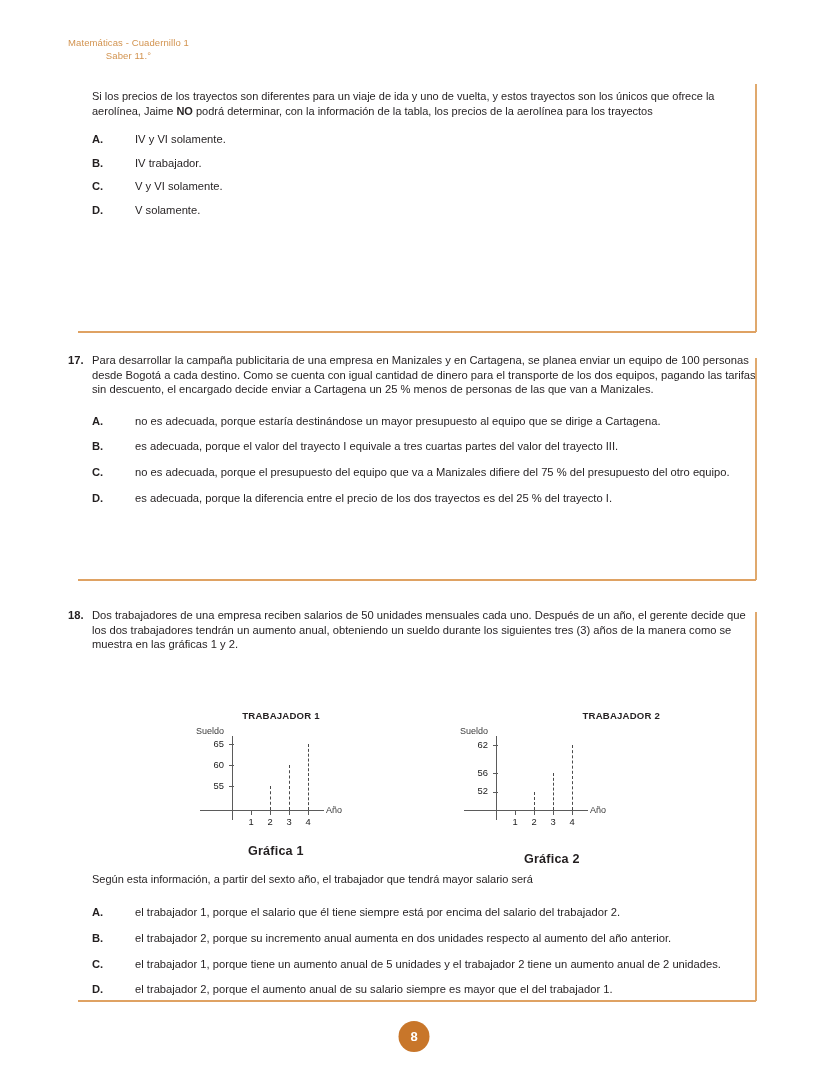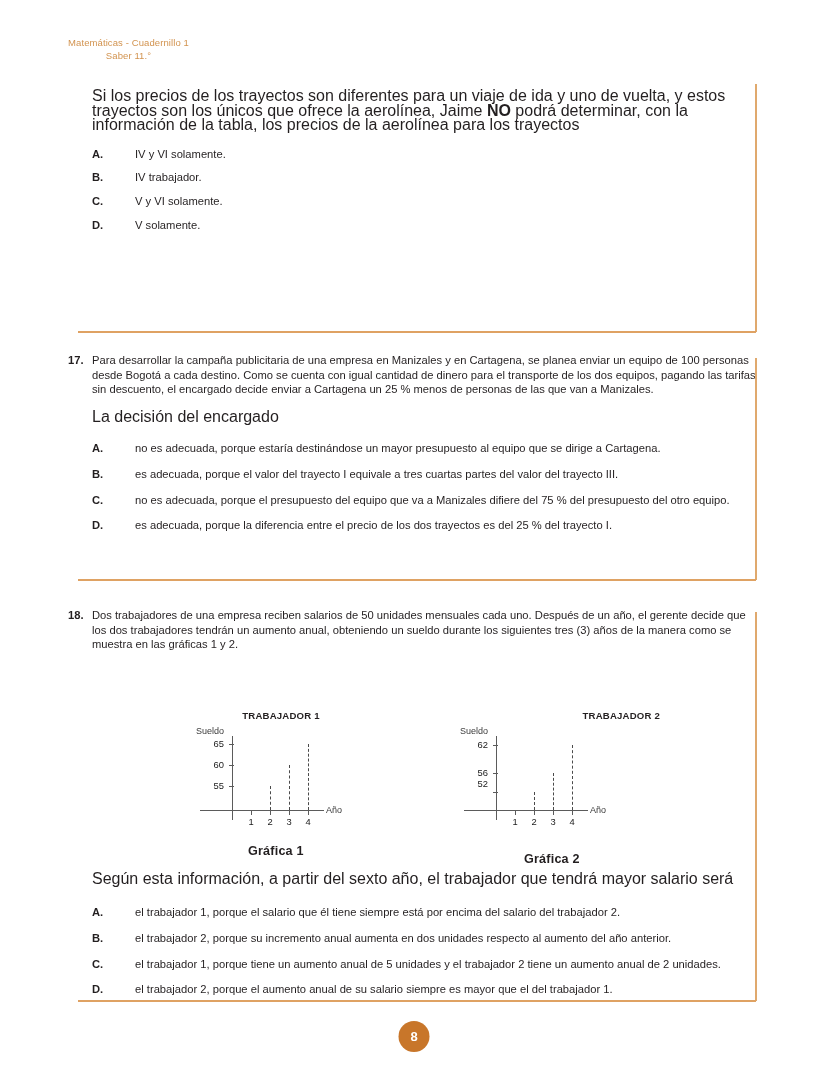--- a/index.html
+++ b/index.html
@@ -82,21 +82,21 @@
     font-size: 11.2px;
     line-height: 14.4px;
   }
   .roman-num {
     width: 34px;
     flex: 0 0 34px;
   }
 
   .sub-para {
     margin: 13px 0 0 24px;
-    font-size: 16px;
+    font-size: 11px;
     line-height: 14.6px;
   }
 
   .opts {
     margin: 14px 0 0 24px;
   }
   .opt {
     display: flex;
     align-items: flex-start;
     font-size: 11.2px;
@@ -247,21 +247,20 @@
 
   <div class="bracket-right" style="left:755px; top:84px; height:248px;"></div>
   <div class="bracket-bottom" style="top:331px;"></div>
 
   <div class="q" style="top:353px;">
     <div class="qnum-row">
       <div class="qnum">17.</div>
       <div class="qtext">Para desarrollar la campaña publicitaria de una empresa en Manizales y en Cartagena, se planea enviar un equipo de 100 personas desde Bogotá a cada destino. Como se cuenta con igual cantidad de dinero para el transporte de los dos equipos, pagando las tarifas sin descuento, el encargado decide enviar a Cartagena un 25 % menos de personas de las que van a Manizales.</div>
     </div>
 
-    <div class="sub-para">La decisión del encargado</div>
 
     <div class="opts" style="margin-top:17px;">
       <div class="opt" style="margin-bottom:11px;">
         <span class="opt-letter">A.</span>
         <span class="opt-text">no es adecuada, porque estaría destinándose un mayor presupuesto al equipo que se dirige a Cartagena.</span>
       </div>
       <div class="opt" style="margin-bottom:11px;">
         <span class="opt-letter">B.</span>
         <span class="opt-text">es adecuada, porque el valor del trayecto I equivale a tres cuartas partes del valor del trayecto III.</span>
       </div>
@@ -330,21 +329,21 @@
         <div class="axis-line-y" style="left:56px; top:26px; height:84px;"></div>
         <div class="axis-line-x" style="left:24px; top:100px; width:124px;"></div>
         <div class="axis-xlabel" style="left:150px; top:95px;">Año</div>
 
         <div class="ytick-label" style="left:26px; top:29px;">62</div>
         <div class="ytick-mark" style="left:53px; top:35px;"></div>
 
         <div class="ytick-label" style="left:26px; top:57px;">56</div>
         <div class="ytick-mark" style="left:53px; top:63px;"></div>
 
-        <div class="ytick-label" style="left:26px; top:68px;">52</div>
+        <div class="ytick-label" style="left:26px; top:75px;">52</div>
         <div class="ytick-mark" style="left:53px; top:82px;"></div>
 
         <div class="xtick-mark" style="left:75px; top:100px;"></div>
         <div class="xtick-label" style="left:68px; top:106px;">1</div>
 
         <div class="xtick-mark" style="left:94px; top:100px;"></div>
         <div class="xtick-label" style="left:87px; top:106px;">2</div>
 
         <div class="xtick-mark" style="left:113px; top:100px;"></div>
         <div class="xtick-label" style="left:106px; top:106px;">3</div>

